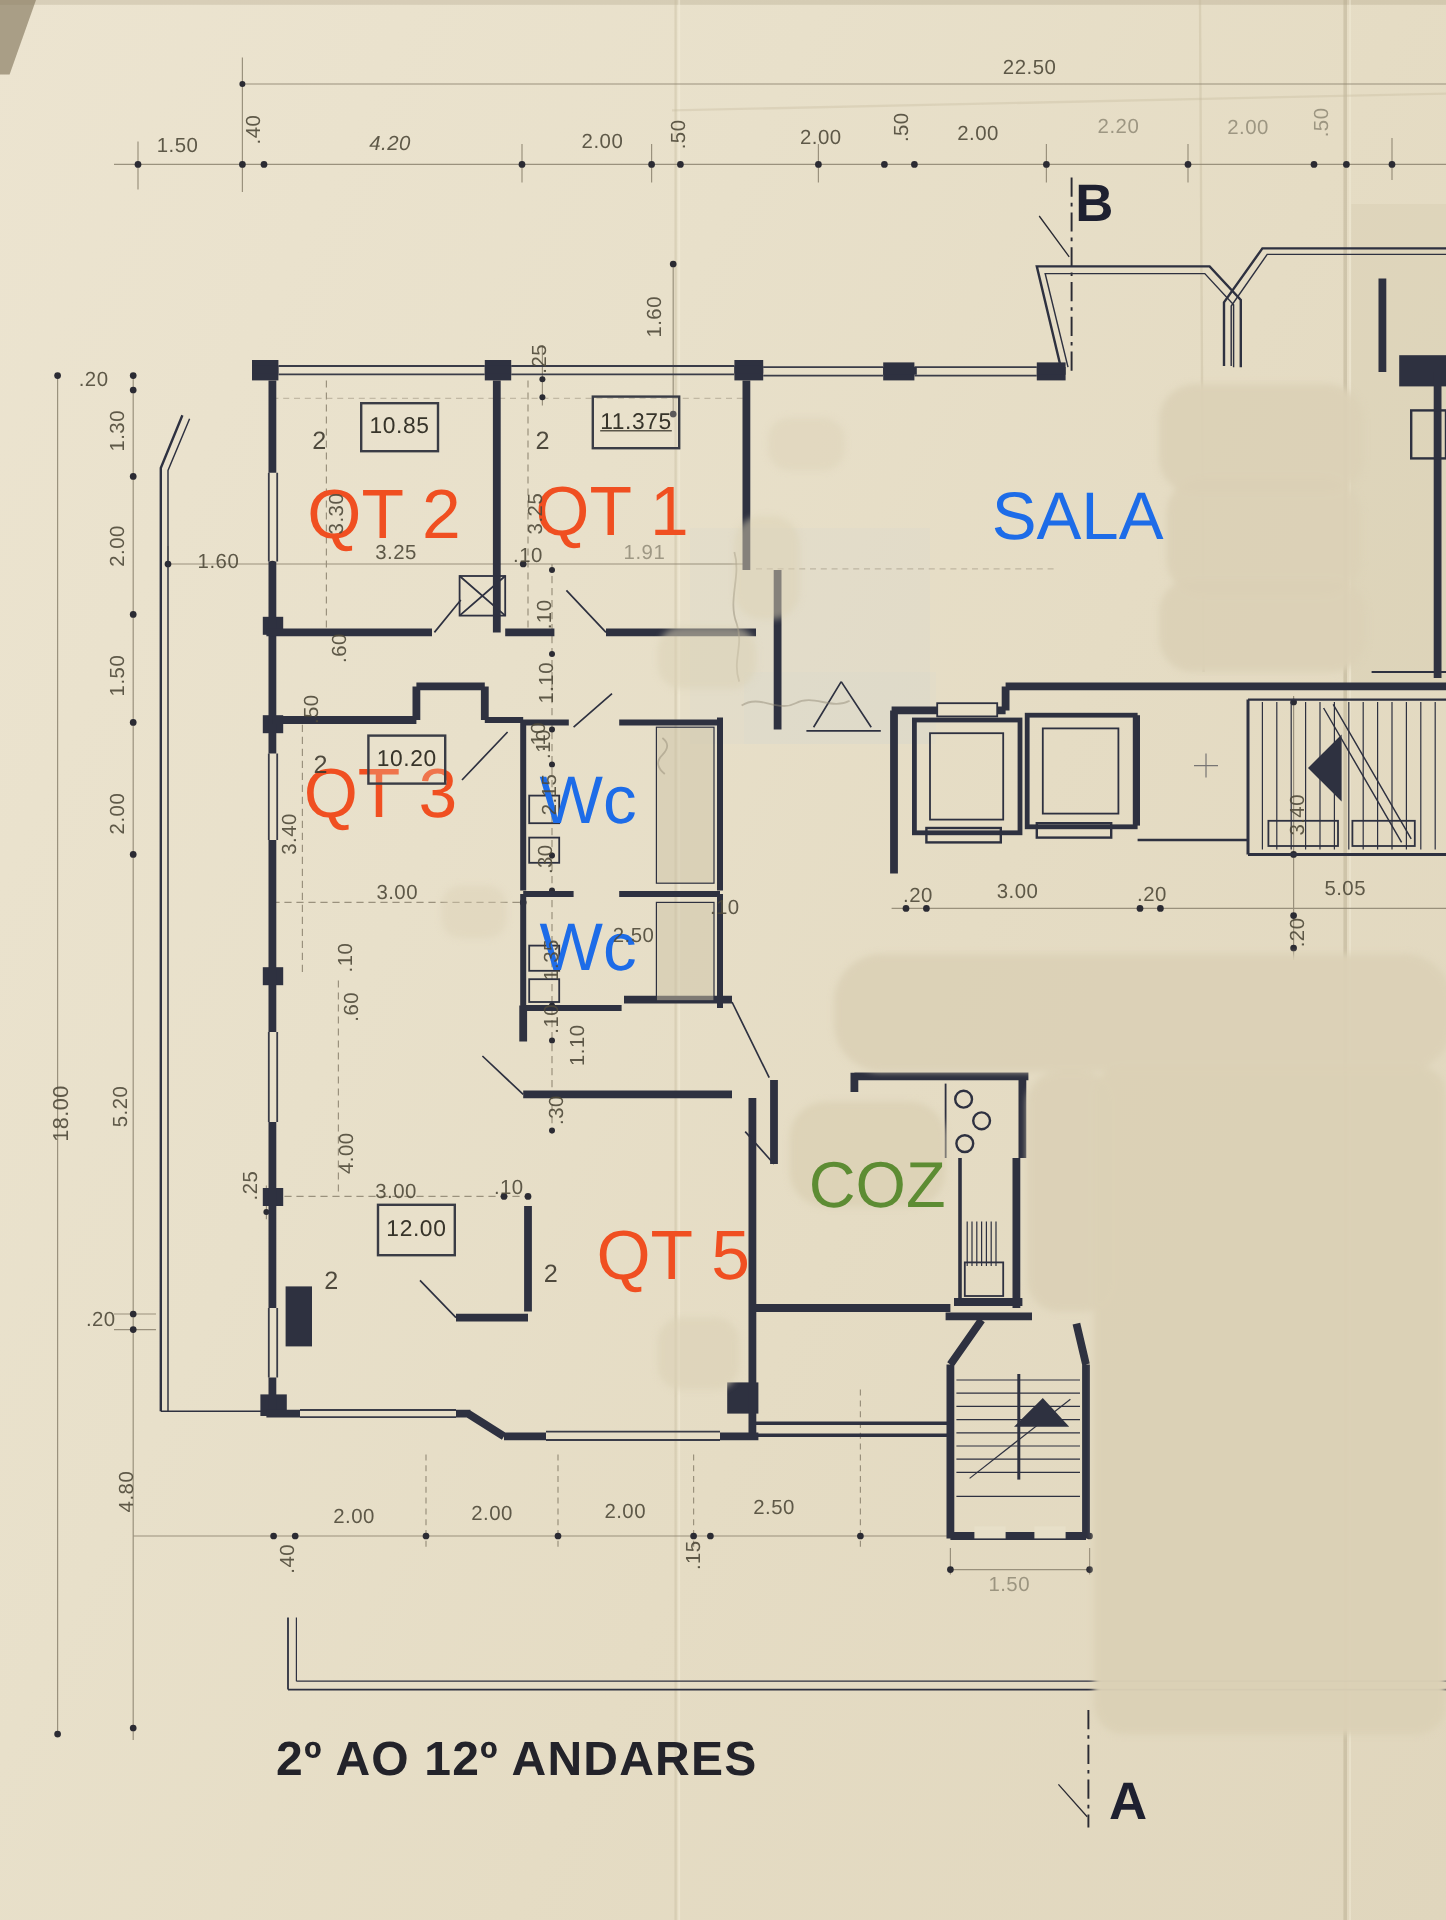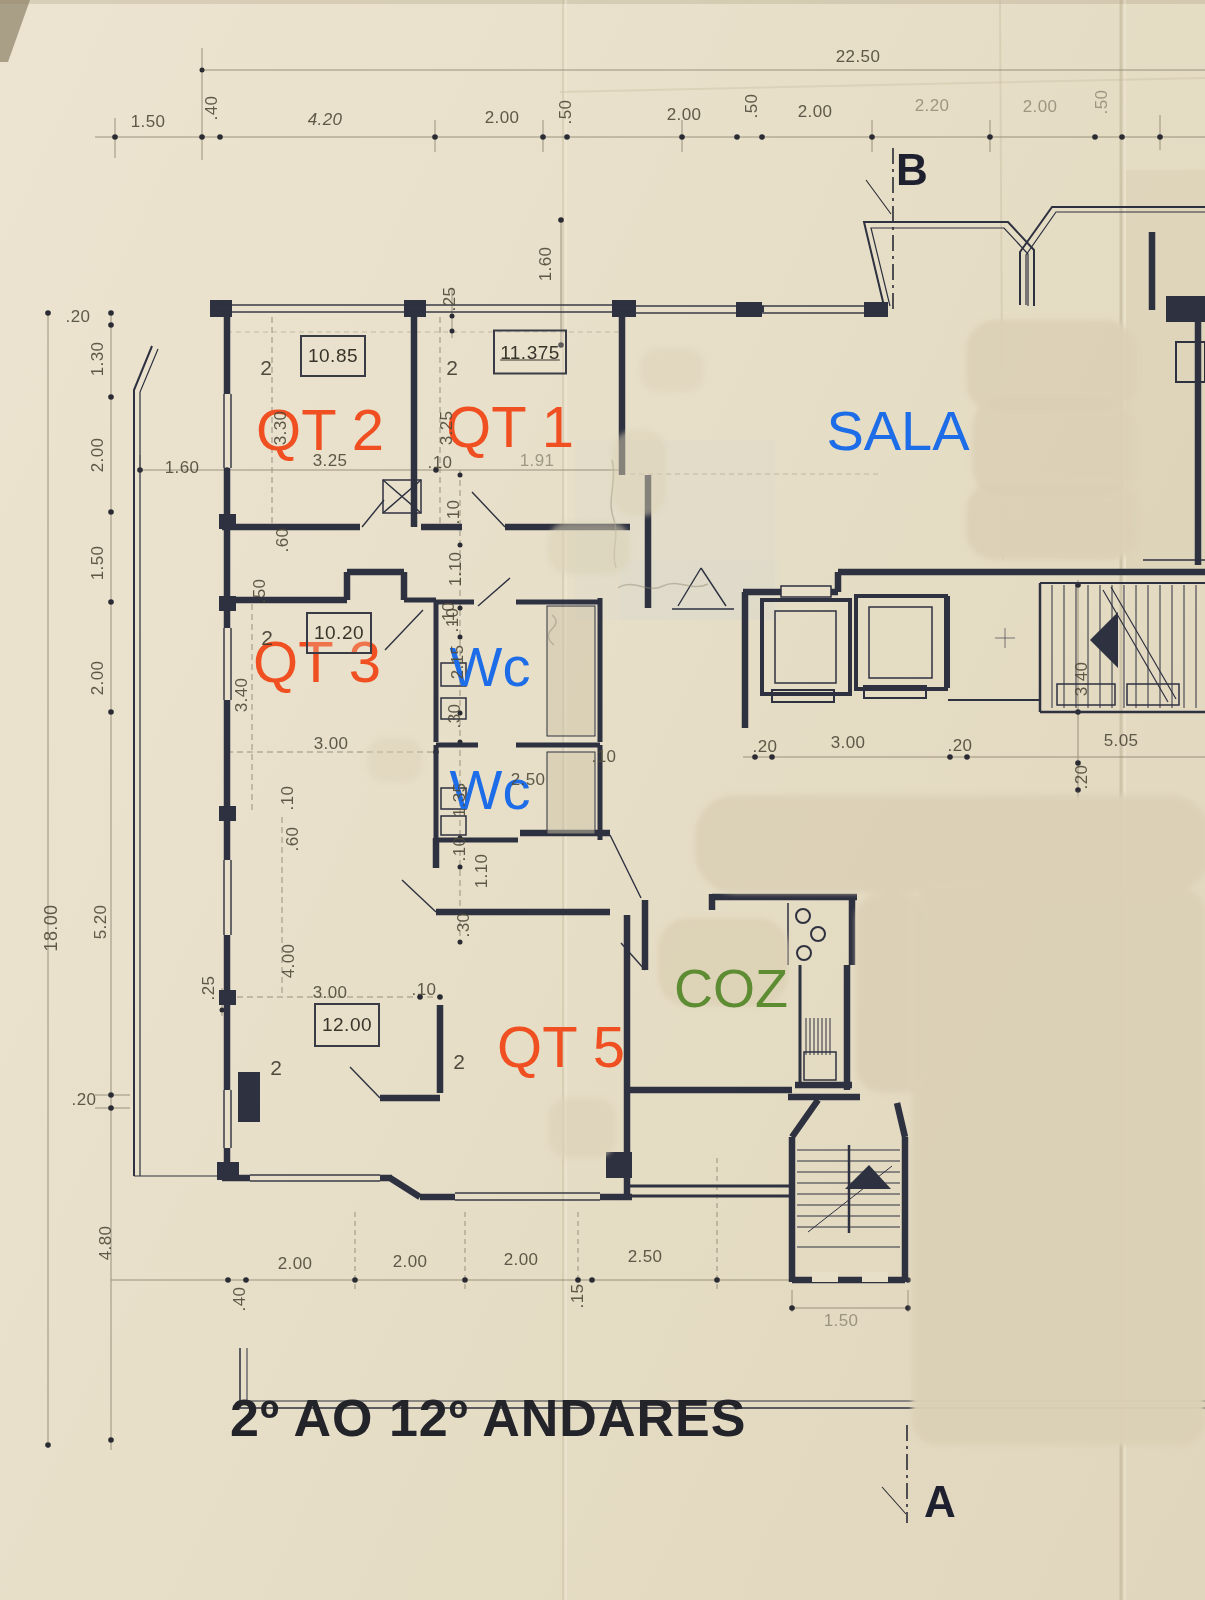--- a/index.html
+++ b/index.html
@@ -11,21 +11,21 @@
   .dim{position:absolute;transform:translate(-50%,-50%);font-size:17px;color:#4f4a3a;
     letter-spacing:.4px;opacity:.9;white-space:nowrap;}
   .dim.rot{transform:translate(-50%,-50%) rotate(-90deg);}
   .dim.faded{opacity:.48;}
   .room-label{position:absolute;transform:translate(-50%,-50%);white-space:nowrap;font-weight:400;}
   .area-box{position:absolute;transform:translate(-50%,-50%);border:2px solid #3a3c45;
     display:flex;align-items:center;justify-content:center;font-size:19px;color:#37342a;
     background:rgba(236,228,208,.25);letter-spacing:.5px;}
   .roomnum{position:absolute;transform:translate(-50%,-50%);font-size:21px;color:#3d392e;opacity:.9;}
   .marker{position:absolute;transform:translate(-50%,-50%);font-weight:bold;font-size:44px;color:#1e2030;}
-  #title{position:absolute;left:230px;top:1388px;font-size:52px;font-weight:bold;
+  #title{position:absolute;left:230px;top:1444px;font-size:40px;font-weight:bold;
     color:#23232a;letter-spacing:1px;}
 </style>
 </head>
 <body>
 
 <div id="canvas">
 
 <svg id="plan" width="1205" height="1600" viewBox="0 0 1205 1600">
   <defs>
     <filter id="soft" x="-10%" y="-10%" width="120%" height="120%">

